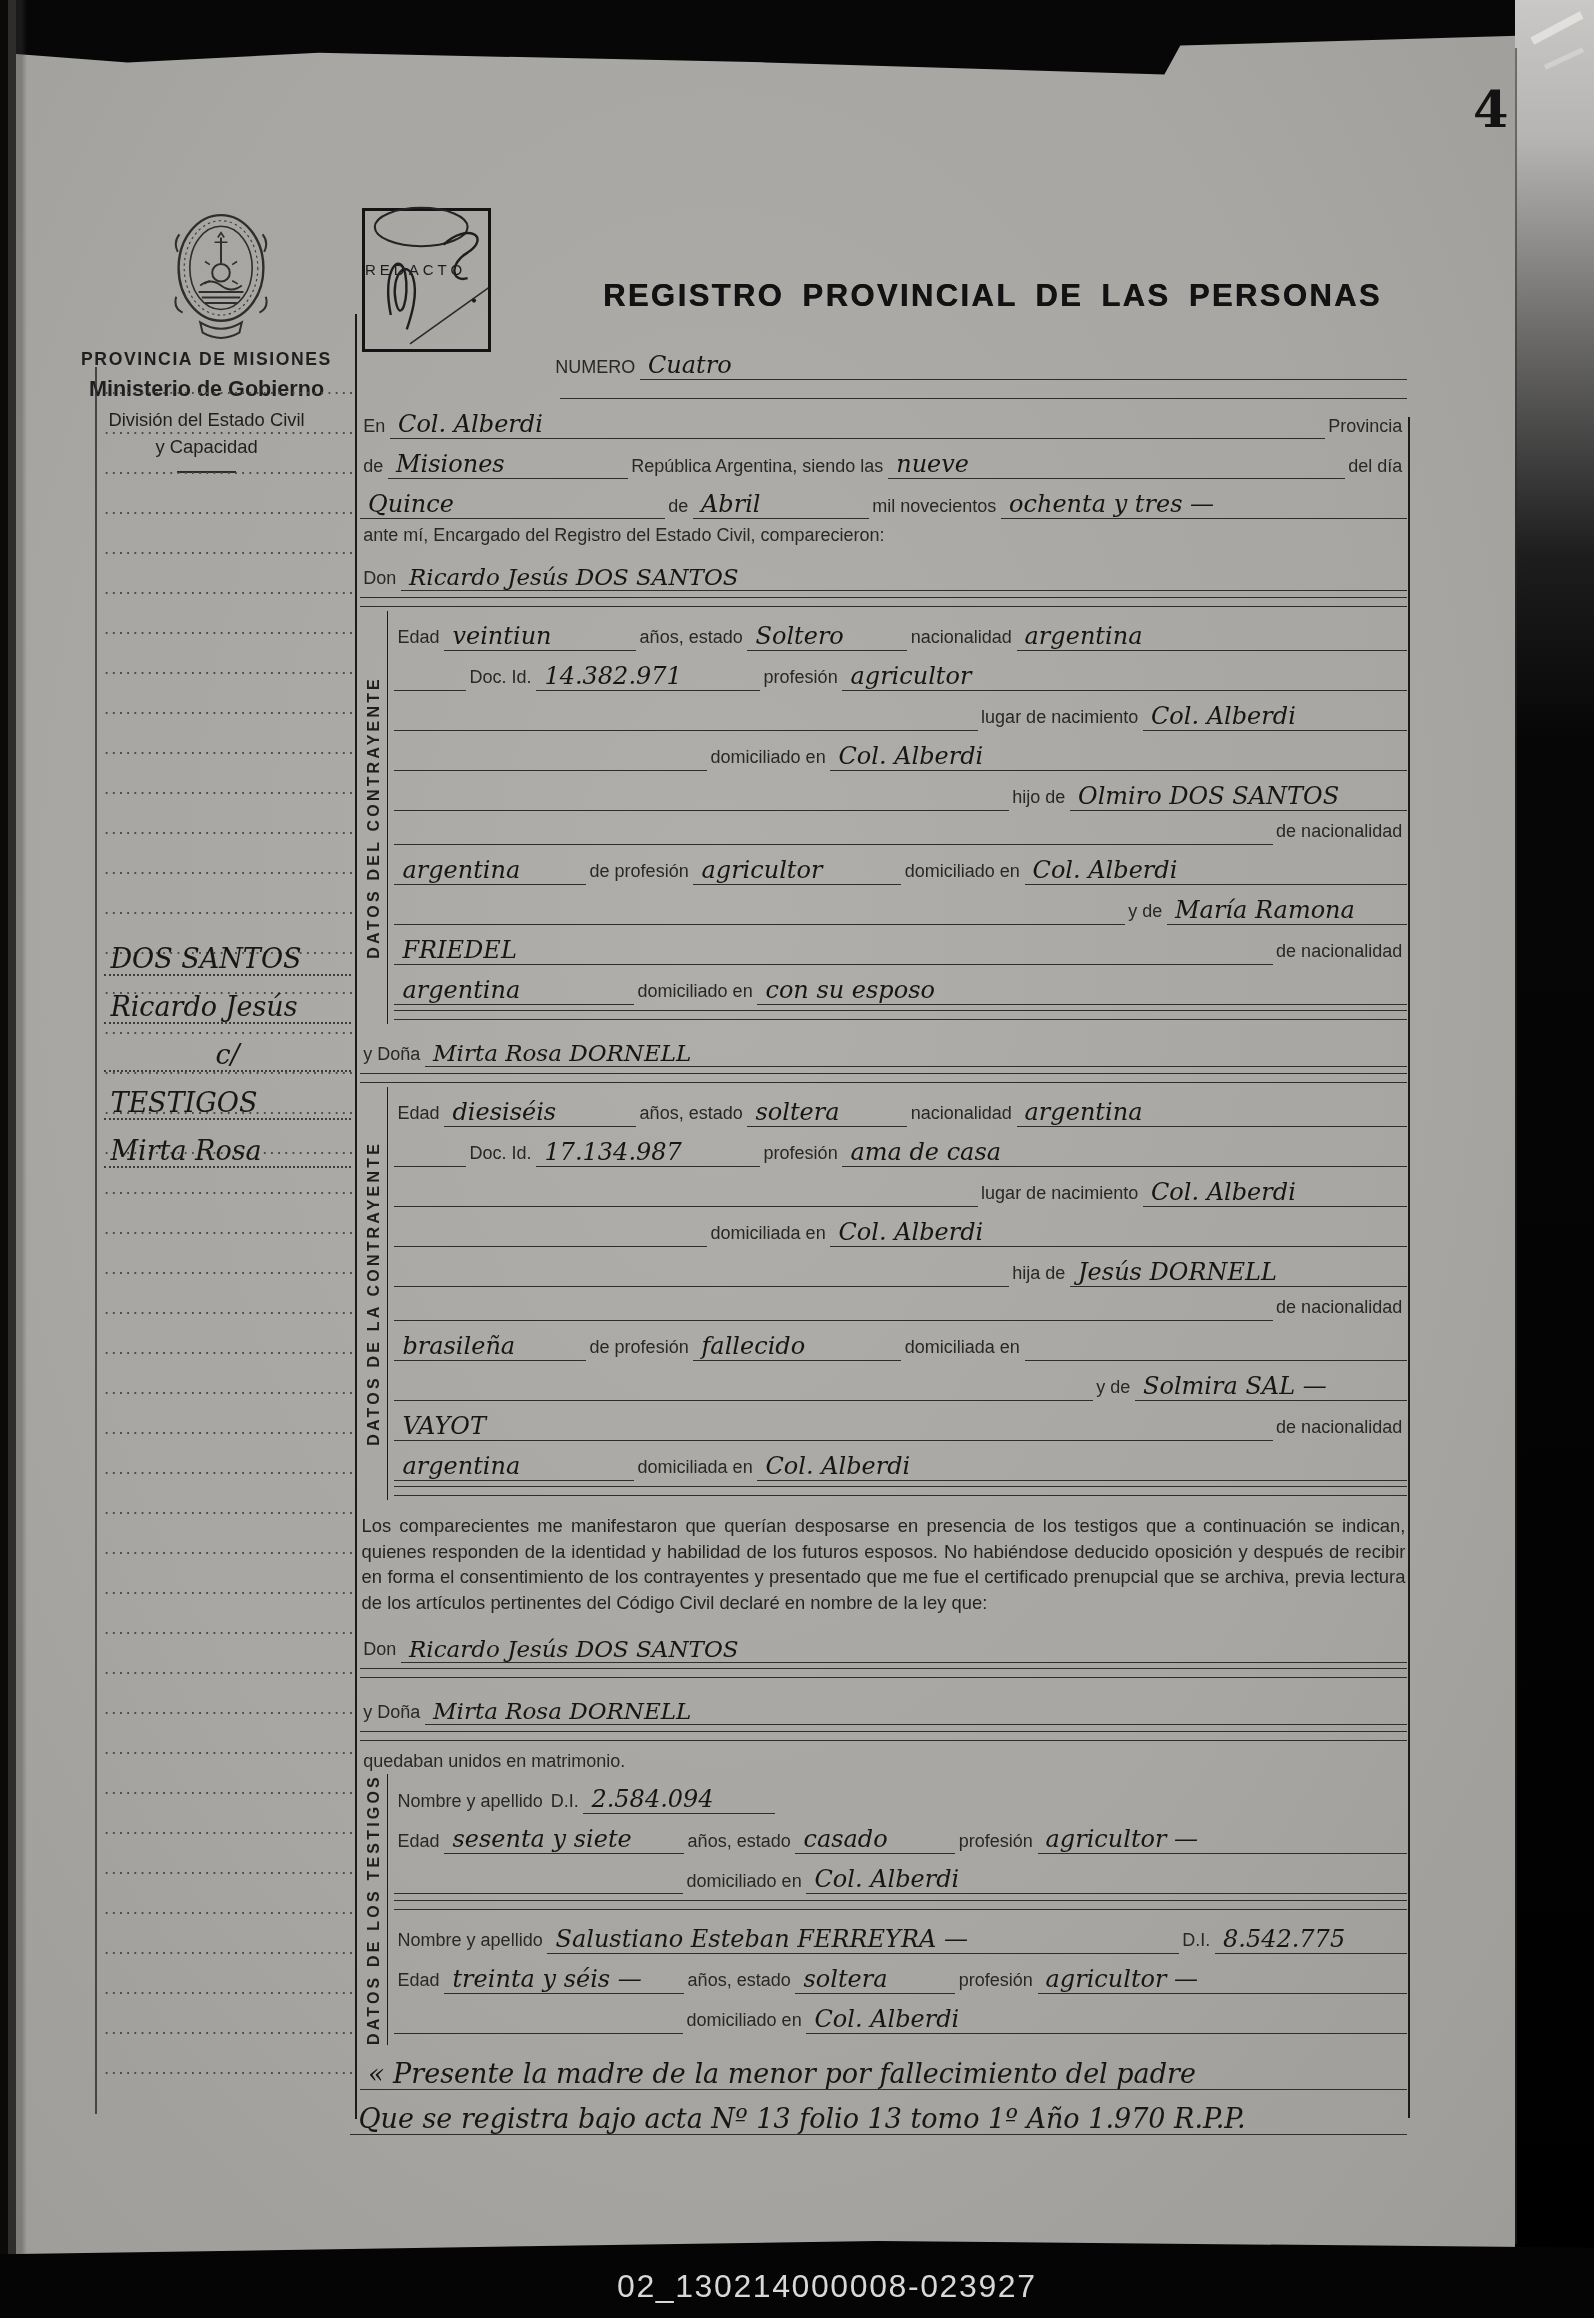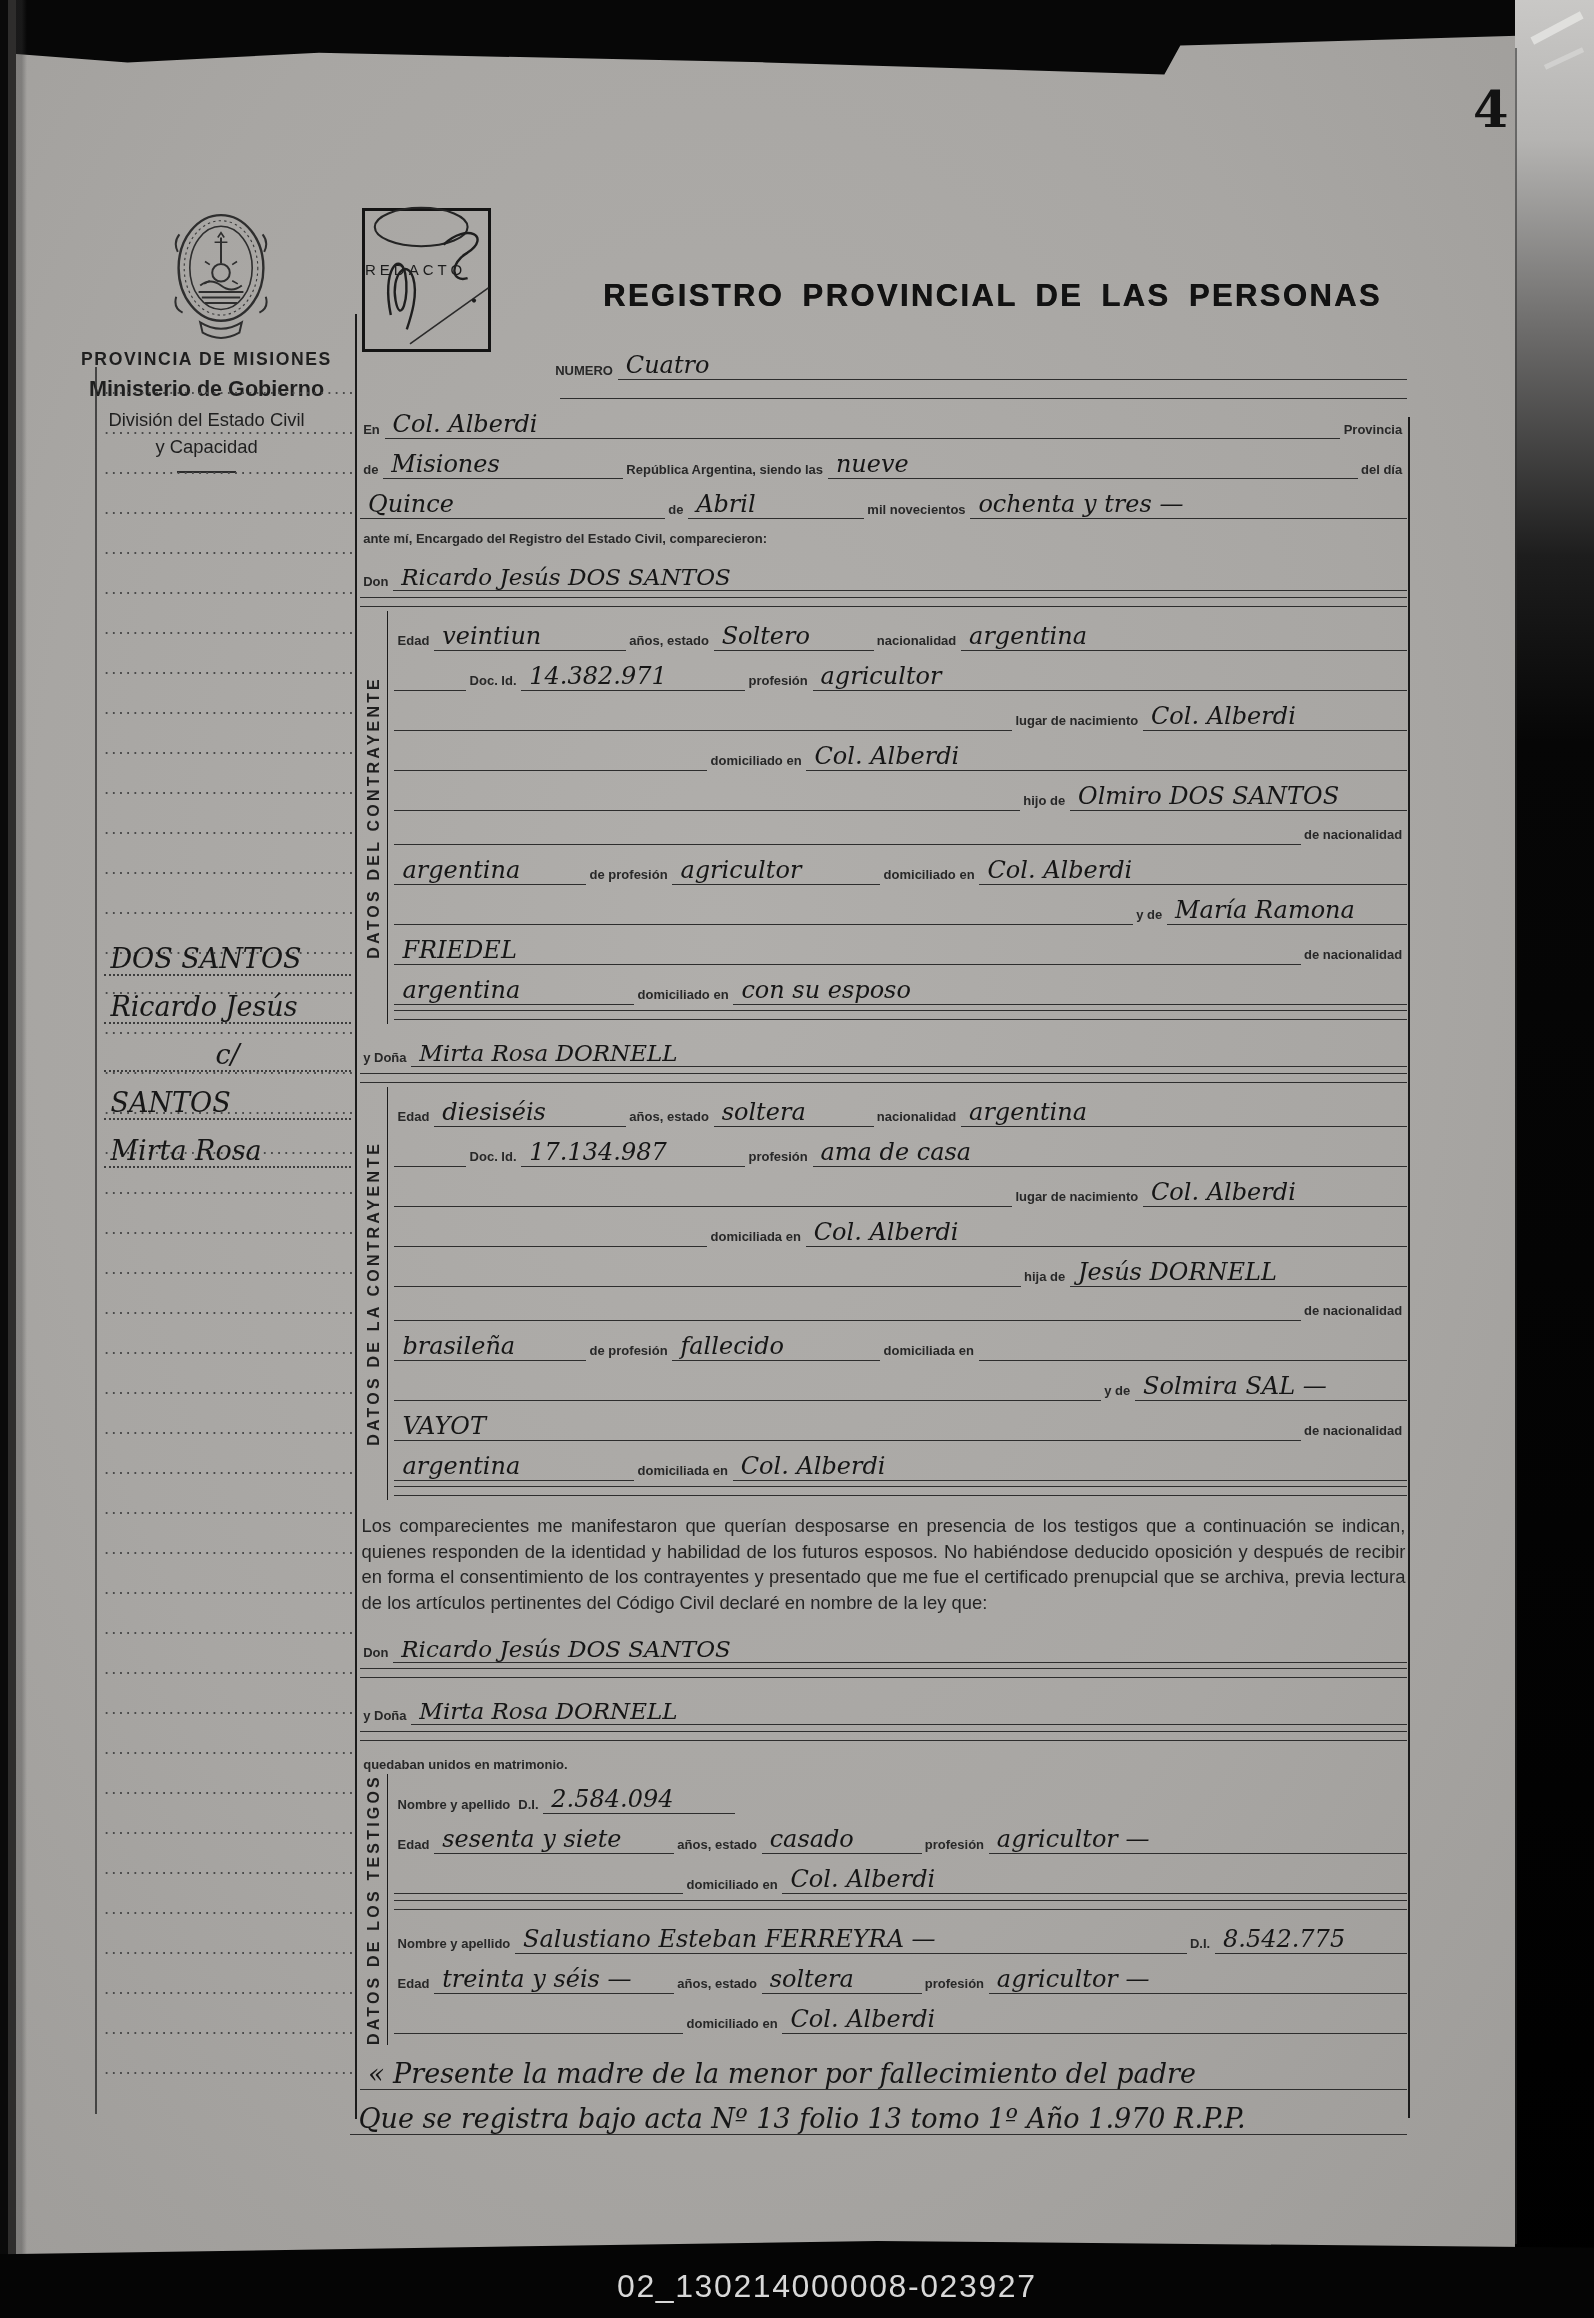--- a/index.html
+++ b/index.html
@@ -46,21 +46,21 @@
   .stamp-sig{position:absolute;left:-11.2px;top:-16px;}
   .doc-title{position:absolute;left:603px;top:269px;font:700 31px "Liberation Sans",sans-serif;
              letter-spacing:2.4px;word-spacing:7.2px;color:#121212;text-shadow:0.5px 0 #121212;margin-top:9px;}
 
   
   .vline-l{position:absolute;left:355px;top:314px;width:2.4px;height:1805px;background:#1b1b1b;}
   .vline-r{position:absolute;left:1408px;top:417px;width:2.4px;height:1701px;background:#1b1b1b;}
   .form-main{position:absolute;left:360px;top:340px;width:1047px;color:#222;}
   .r{display:flex;align-items:flex-end;height:40px;min-width:0;}
   .r.h36{height:29px}.r.h42{height:34px}.r.h54{height:43px}.r.h24{height:19px}
-  .lbl{font-size:13px;color:#282828;white-space:nowrap;padding:0 4.8px 2.4px 3.2px;font-weight:bold;}
+  .lbl{font-size:18px;color:#282828;white-space:nowrap;padding:0 4.8px 2.4px 3.2px;}
   .hw{font:italic 24px "DejaVu Serif",serif;color:#161616;white-space:nowrap;padding:0 9.6px 0 8px;}
   .hw.lg{font-size:23px;}
   .line{border-bottom:1.6px solid #2d2d2d;display:flex;align-items:flex-end;min-width:0;}
   .grow{flex:1 1 auto;}
   .w90{width:72px}.w200{width:160px}.w220{width:176px}
   .w240{width:192px}.w260{width:208px}.w280{width:224px}.w300{width:240px}.w330{width:264px}
   .w340{width:272px}.w360{width:289px}.w380{width:305px}.w390{width:313px}.w420{width:337px}
   .ml240{margin-left:192px}.ml250{margin-left:200px}.ml40{margin-left:32px}
   .drule{border-top:1.6px solid #2d2d2d;border-bottom:1.6px solid #2d2d2d;height:8px;margin:5.6px 0 4px;}
   .para{font-size:18.4px;line-height:1.38;text-align:justify;color:#242424;margin:13px 1.6px 4.8px;}
@@ -124,21 +124,21 @@
     <div class="lh-rule"></div>
   </div>
 
   <div class="mvline"></div>
   <div class="mdots"></div>
 
   <div class="caption">
     <div class="cap-line">DOS SANTOS</div>
     <div class="cap-line">Ricardo Jesús</div>
     <div class="cap-line ctr">c/</div>
-    <div class="cap-line">SANTOS</div>
+    <div class="cap-line">TESTIGOS</div>
     <div class="cap-line">Mirta Rosa</div>
   </div>
 
   <div class="vline-l"></div>
   <div class="vline-r"></div>
 
   <div class="form-main">
 
     <div class="r">
       <span class="lbl ml240">NUMERO</span>

